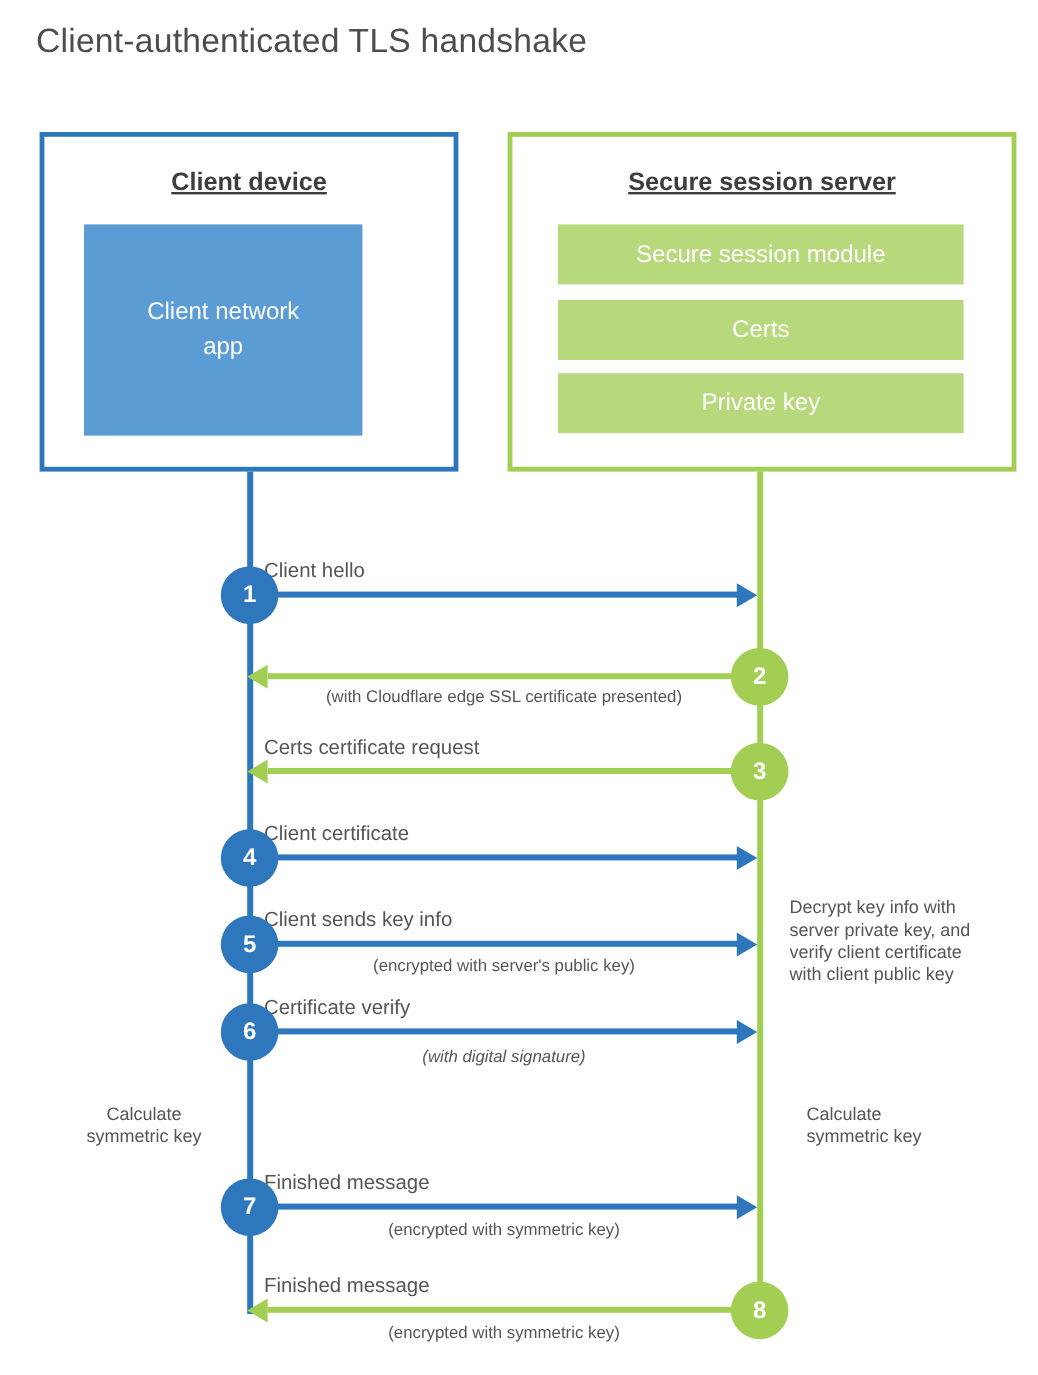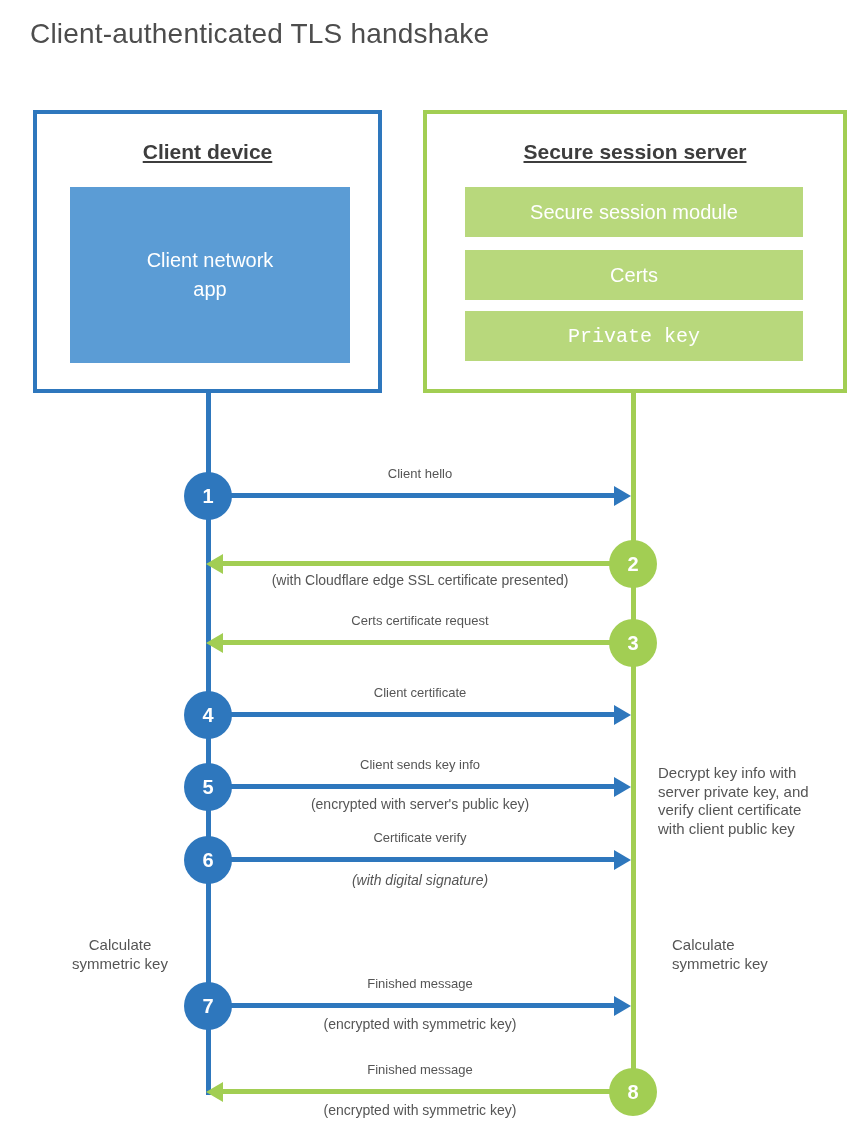--- a/index.html
+++ b/index.html
@@ -23,25 +23,25 @@
   .client-box{left:33px;top:110px;width:349px;height:283px;border-color:var(--blue);}
   .server-box{left:423px;top:110px;width:424px;height:283px;border-color:var(--green);}
   .actor-title{
     position:absolute;left:0;right:0;top:26px;text-align:center;
     font-size:21px;font-weight:bold;color:var(--heading);text-decoration:underline;
   }
   .fill-box{
     position:absolute;display:flex;align-items:center;justify-content:center;
     color:#ffffff;font-size:20px;text-align:center;white-space:pre-line;line-height:1.45;
   }
-  .client-app{left:70px;top:187px;width:280px;height:176px;background:var(--blue-fill);}
+  .client-app{left:70px;top:187px;width:232px;height:176px;background:var(--blue-fill);}
   .srv-mod{left:465px;width:338px;height:50px;background:var(--green-fill);}
   .srv-mod-1{top:187px;}
   .srv-mod-2{top:250px;}
-  .srv-mod-3{top:311px;font-family:Liberation Mono, monospace;}
+  .srv-mod-3{top:311px;}
   
   .vline{position:absolute;width:5px;}
   .blue-line{left:206px;top:393px;height:702px;background:var(--blue);}
   .green-line{left:631px;top:393px;height:700px;background:var(--green);}
   
   .step-circle{
     position:absolute;width:48px;height:48px;border-radius:50%;
     display:flex;align-items:center;justify-content:center;
     color:#fff;font-size:20px;font-weight:bold;z-index:3;
   }
@@ -50,29 +50,29 @@
   
   .arrow-line{position:absolute;height:5px;z-index:2;}
   .arrow-line.blue{background:var(--blue);left:208px;width:407px;}
   .arrow-line.green{background:var(--green);left:223px;width:410px;}
   .arrow-head{position:absolute;width:0;height:0;z-index:2;
     border-top:10px solid transparent;border-bottom:10px solid transparent;}
   .arrow-head.right{border-left:17px solid var(--blue);left:614px;}
   .arrow-head.left{border-right:17px solid var(--green);left:206px;}
   
   .msg-label{
-    position:absolute;left:220px;width:400px;text-align:center;
-    font-size:13px;color:var(--text);
+    position:absolute;left:220px;width:400px;
+    font-size:17px;color:var(--text);
   }
   .msg-sublabel{
     position:absolute;left:220px;width:400px;text-align:center;
     font-size:14px;color:var(--text);
   }
   
-  .side-note{position:absolute;font-size:15px;color:var(--text);line-height:18.5px;white-space:pre-line;margin-top:16px;}
+  .side-note{position:absolute;font-size:15px;color:var(--text);line-height:18.5px;white-space:pre-line;}
   .calc-left{left:40px;top:920px;width:160px;text-align:center;}
   .calc-right{left:672px;top:920px;width:150px;text-align:left;}
   .decrypt-note{left:658px;top:748px;width:180px;text-align:left;}
 </style>
 </head>
 <body>
 
 <div class="page">
 
   <div class="page-title">Client-authenticated TLS handshake</div>

